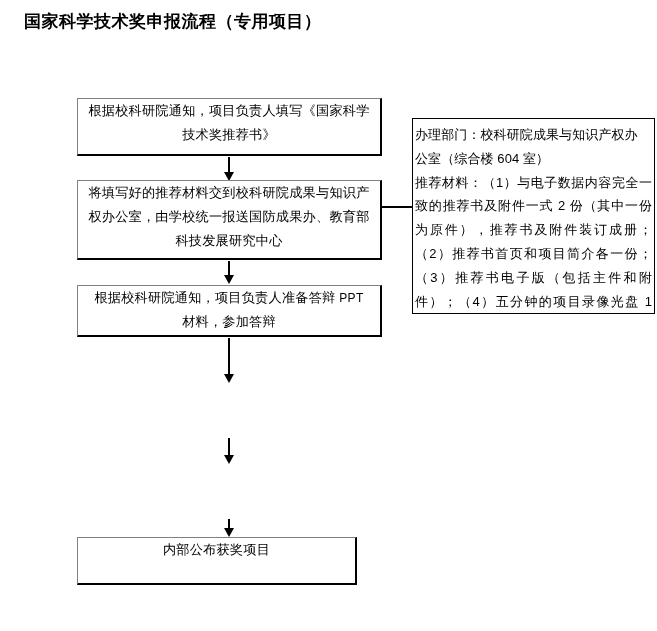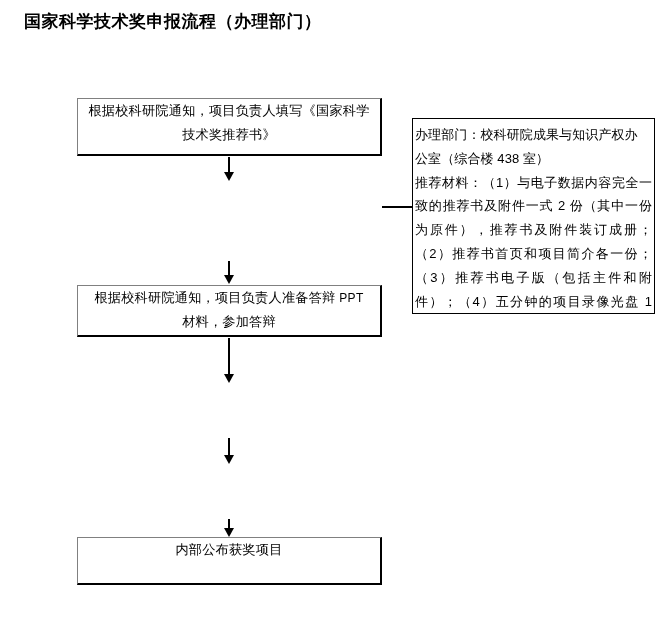--- a/index.html
+++ b/index.html
@@ -58,21 +58,21 @@
   .flow-box .box-text .latin {
     font-size: 12px;
     letter-spacing: 0.3px;
   }
 
   #box-1 { left: 77px;  top: 98px;  width: 305px; height: 58px; }
   #box-2 { left: 77px;  top: 180px; width: 305px; height: 80px; }
   #box-3 { left: 77px;  top: 285px; width: 305px; height: 52px; }
   #box-4 { left: 77px;  top: 383px; width: 305px; height: 54px; }
   #box-5 { left: 77px;  top: 464px; width: 305px; height: 54px; }
-  #box-6 { left: 77px;  top: 537px; width: 305px; height: 48px; }
+  #box-6 { left: 77px;  top: 537px; width: 280px; height: 48px; }
 
   
   .arrow {
     position: absolute;
     left: 228px;
     width: 2px;
     background: #000000;
   }
   .arrow::after {
     content: "";
@@ -127,34 +127,37 @@
     text-align: justify;
     text-align-last: left;
     word-break: break-all;
   }
 </style>
 </head>
 <body>
 
 <div id="page-root">
 
-  <div class="page-title">国家科学技术奖申报流程（办理部门）</div>
+  <div class="page-title">国家科学技术奖申报流程（专用项目）</div>
 
   <div class="flow-box" id="box-1">
     <span class="box-text">根据校科研院通知，项目负责人填写《国家科学技术奖推荐书》</span>
   </div>
 
   <div class="arrow" id="arrow-1"></div>
 
+  <div class="flow-box" id="box-2">
+    <span class="box-text">将填写好的推荐材料交到校科研院成果与知识产权办公室，由学校统一报送国防成果办、教育部科技发展研究中心</span>
+  </div>
 
   <div id="side-connector"></div>
 
   <div id="side-note">
     <div class="note-line">办理部门：校科研院成果与知识产权办</div>
-    <div class="note-line">公室（综合楼 438 室）</div>
+    <div class="note-line">公室（综合楼 604 室）</div>
     <div class="note-para">推荐材料：（1）与电子数据内容完全一致的推荐书及附件一式 2 份（其中一份为原件），推荐书及附件装订成册；（2）推荐书首页和项目简介各一份；（3）推荐书电子版（包括主件和附件）；（4）五分钟的项目录像光盘 1 张。</div>
   </div>
 
   <div class="arrow" id="arrow-2"></div>
 
   <div class="flow-box" id="box-3">
     <span class="box-text"><span>根据校科研院通知，项目负责人准备答辩 </span><span class="latin">PPT</span><span> 材料，参加答辩</span></span>
   </div>
 
   <div class="arrow" id="arrow-3"></div>

